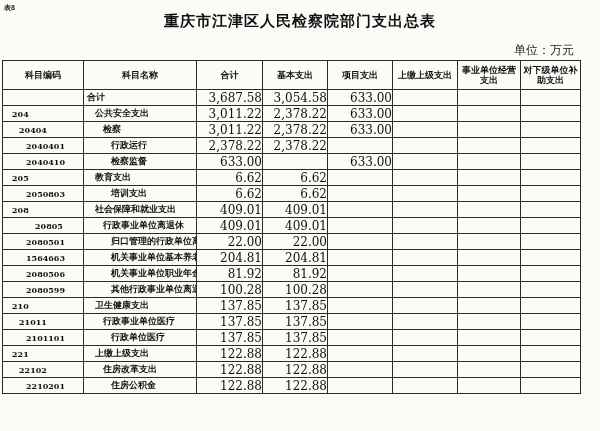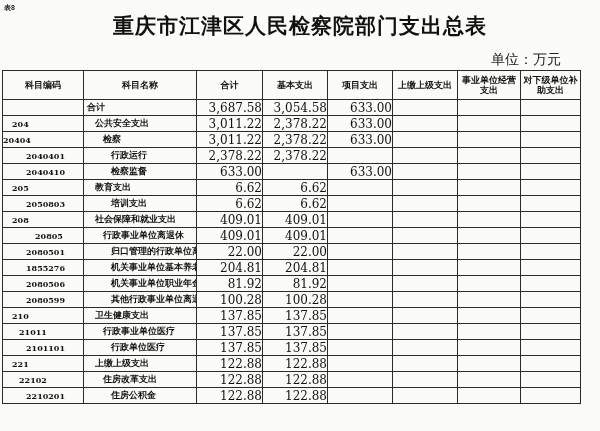--- a/index.html
+++ b/index.html
@@ -10,29 +10,29 @@
     color:#111;
     position:relative;
     overflow:hidden;
   }
   .sheet-tag{
     position:absolute;top:3px;left:4px;
     font-size:7px;font-weight:bold;color:#222;
   }
   .doc-title{
     text-align:center;
-    font-size:21px;font-weight:bold;
+    font-size:15px;font-weight:bold;
     letter-spacing:1px;
     padding-top:12px;
     font-family:"DejaVu Sans",sans-serif;
   }
   .unit-label{
     text-align:right;
-    font-size:14px;color:#222;
-    margin:11px 39px 1px 0;
+    font-size:12px;color:#222;
+    margin:11px 26px 1px 0;
     padding-left:41px;
   }
   table.budget{
     border-collapse:collapse;
     table-layout:fixed;
     margin-left:2px;
     width:578px;
   }
   table.budget th,table.budget td{
     border:1px solid #2a2a2a;
@@ -112,21 +112,21 @@
         <td class="c-code" style="padding-left: 9px;">204</td>
         <td class="c-name" style="padding-left: 11px;">公共安全支出</td>
         <td class="c-num">3,011.22</td>
         <td class="c-num">2,378.22</td>
         <td class="c-num">633.00</td>
         <td class="c-num"></td>
         <td class="c-num"></td>
         <td class="c-num"></td>
       </tr>
       <tr>
-        <td class="c-code" style="padding-left: 0;">20404</td>
+        <td class="c-code" style="padding-left: 16px;">20404</td>
         <td class="c-name" style="padding-left: 19px;">检察</td>
         <td class="c-num">3,011.22</td>
         <td class="c-num">2,378.22</td>
         <td class="c-num">633.00</td>
         <td class="c-num"></td>
         <td class="c-num"></td>
         <td class="c-num"></td>
       </tr>
       <tr>
         <td class="c-code" style="padding-left: 23px;">2040401</td>
@@ -192,21 +192,21 @@
         <td class="c-code" style="padding-left: 23px;">2080501</td>
         <td class="c-name" style="padding-left: 27px;">归口管理的行政单位离退休</td>
         <td class="c-num">22.00</td>
         <td class="c-num">22.00</td>
         <td class="c-num"></td>
         <td class="c-num"></td>
         <td class="c-num"></td>
         <td class="c-num"></td>
       </tr>
       <tr>
-        <td class="c-code" style="padding-left: 23px;">1855276</td>
+        <td class="c-code" style="padding-left: 23px;">1564663</td>
         <td class="c-name" style="padding-left: 27px;">机关事业单位基本养老保险缴费支出</td>
         <td class="c-num">204.81</td>
         <td class="c-num">204.81</td>
         <td class="c-num"></td>
         <td class="c-num"></td>
         <td class="c-num"></td>
         <td class="c-num"></td>
       </tr>
       <tr>
         <td class="c-code" style="padding-left: 23px;">2080506</td>

